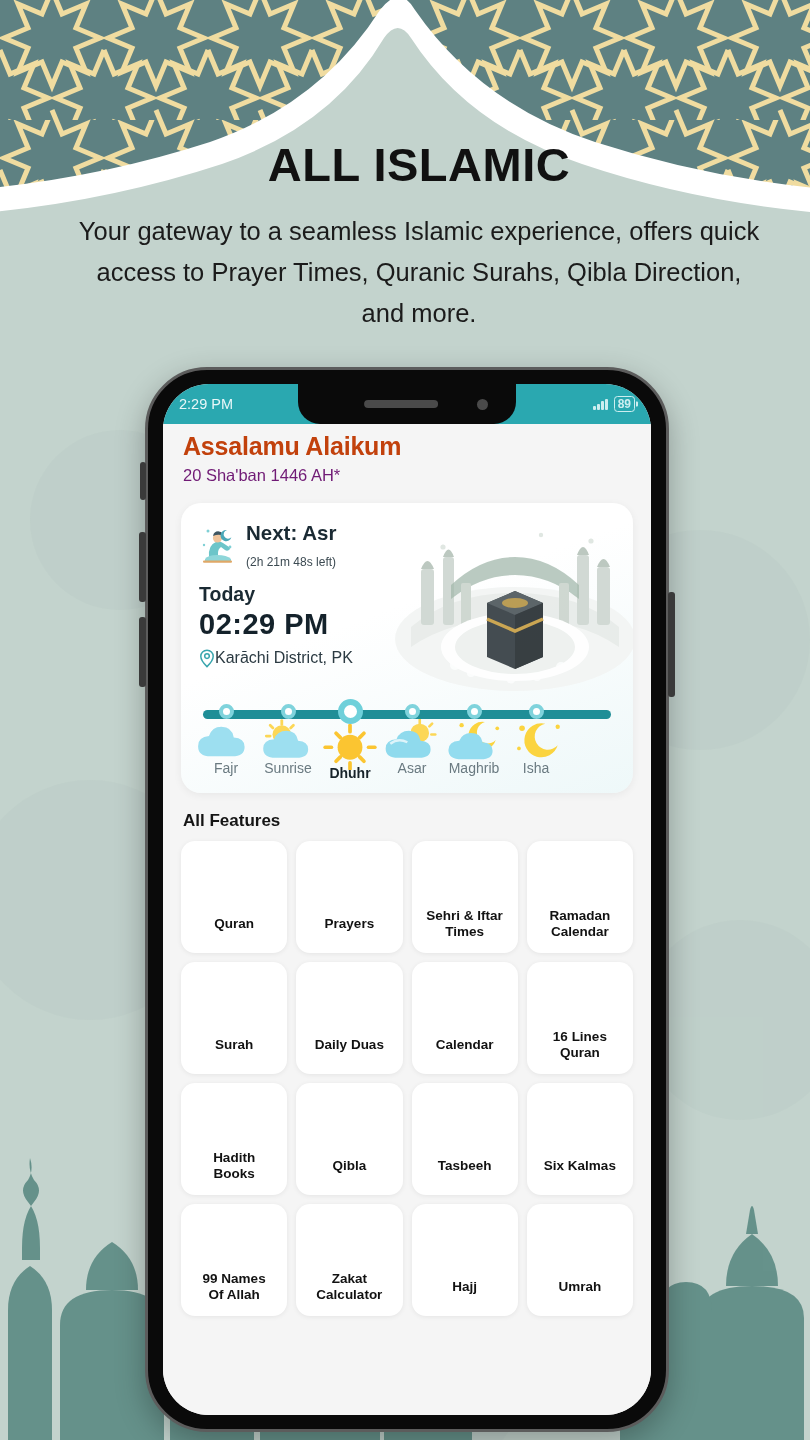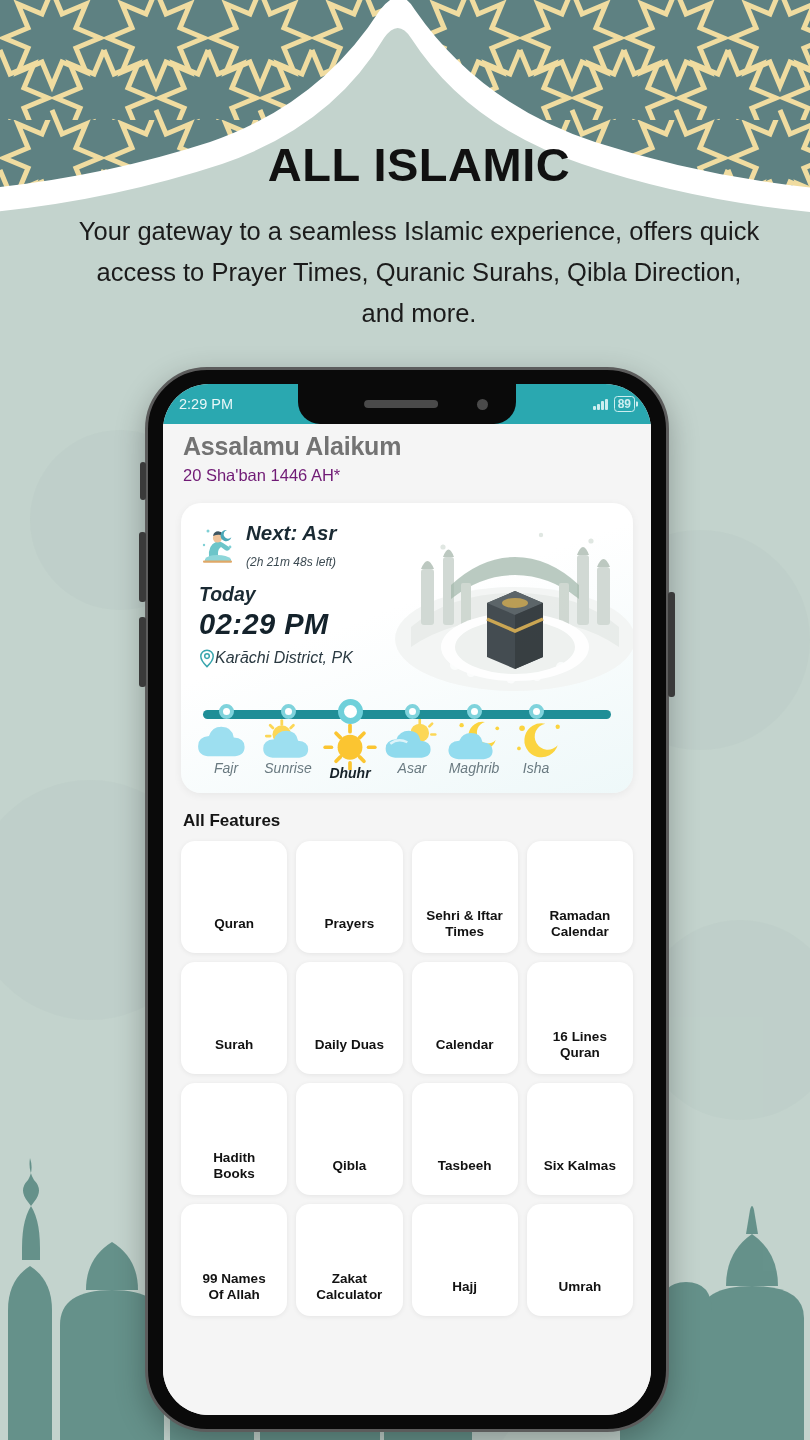--- a/index.html
+++ b/index.html
@@ -97,28 +97,28 @@
   }
   .battery::after {
     content:""; position:absolute; right:-3.5px; top:50%;
     transform:translateY(-50%); width:2px; height:5px;
     background:#cdeef0; border-radius:0 1px 1px 0;
   }
 
   
   .app { background:#f5f5f5; height:calc(100% - 40px); overflow:hidden; }
   .greeting-wrap { padding:8px 20px 10px 20px; background:#f5f5f5; }
-  .greeting { font-size:25px; font-weight:bold; color:#737373; letter-spacing:-.2px; }
+  .greeting { font-size:25px; font-weight:bold; color:#c2410c; letter-spacing:-.2px; }
   .hijri { font-size:16.5px; color:#701a75; margin-top:5px; }
 
   
   .prayer-card {
     margin:8px 18px 0 18px; border-radius:20px; overflow:hidden;
     background:linear-gradient(160deg,#ffffff 0%,#ffffff 40%,#eef8f9 100%);
-    box-shadow:0 2px 8px rgba(0,0,0,.06); position:relative;font-style:italic;
+    box-shadow:0 2px 8px rgba(0,0,0,.06); position:relative;
   }
   .card-top { position:relative; padding:18px 18px 12px 18px; min-height:185px; }
   .kaaba-art {
     position:absolute; right:-6px; top:4px; width:248px; height:190px;
   }
   .next-row { display:flex; align-items:flex-start; gap:9px; position:relative; z-index:3; }
   .pray-icon { width:38px; height:42px; flex:none; margin-top:2px; }
   .next-title { font-size:20.5px; font-weight:bold; color:#1a2a33; line-height:1.15; }
   .next-sub { font-size:12px; color:#3c4a52; margin-top:10px; }
   .today-lbl { font-size:19.5px; font-weight:bold; color:#1a2a33; margin-top:14px; position:relative; z-index:3; }

